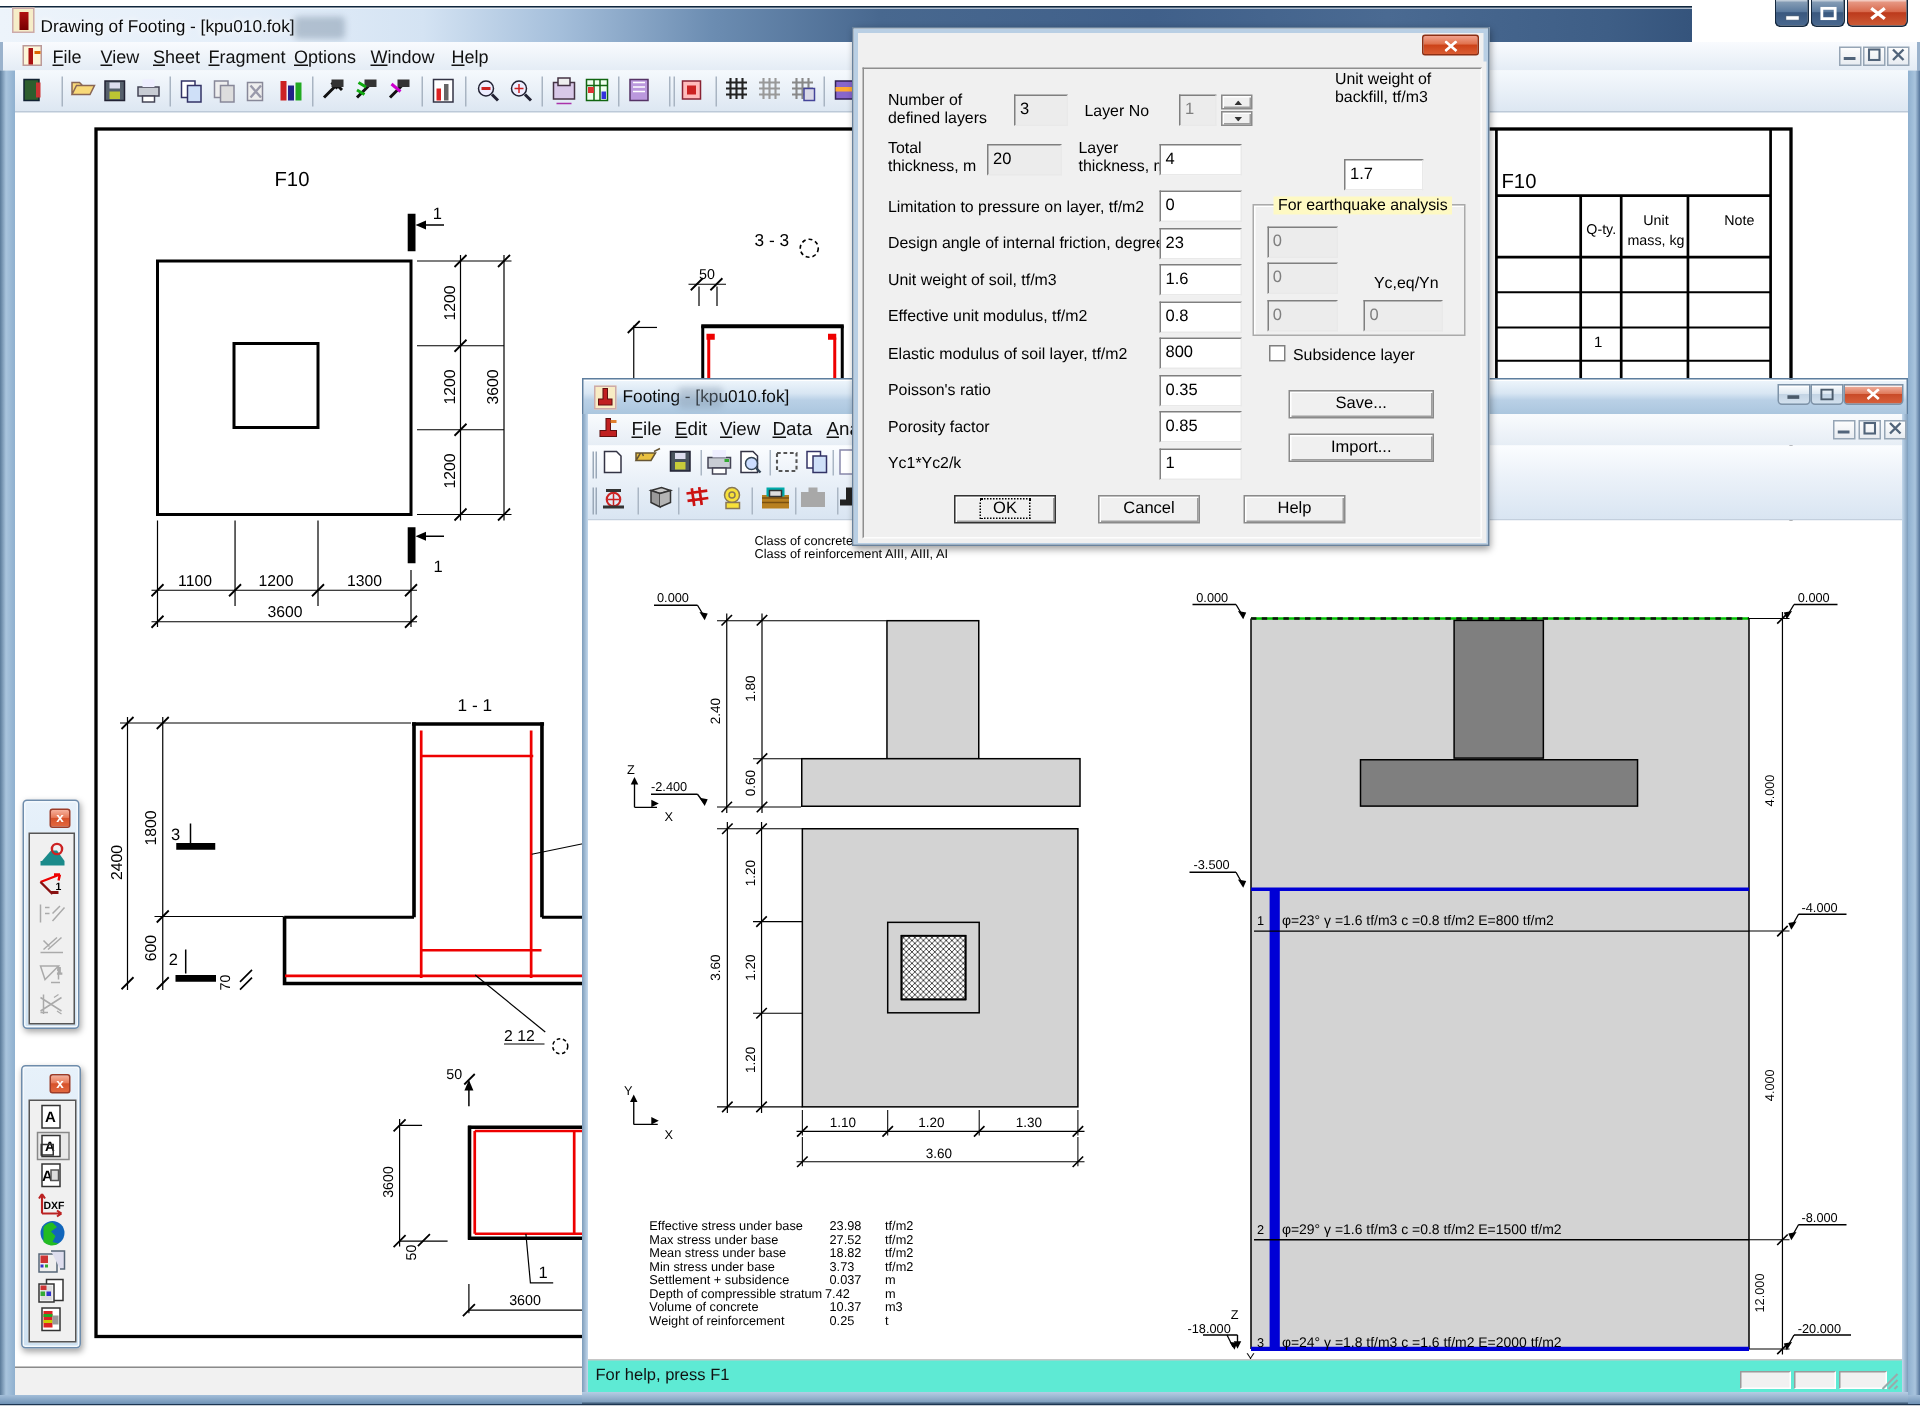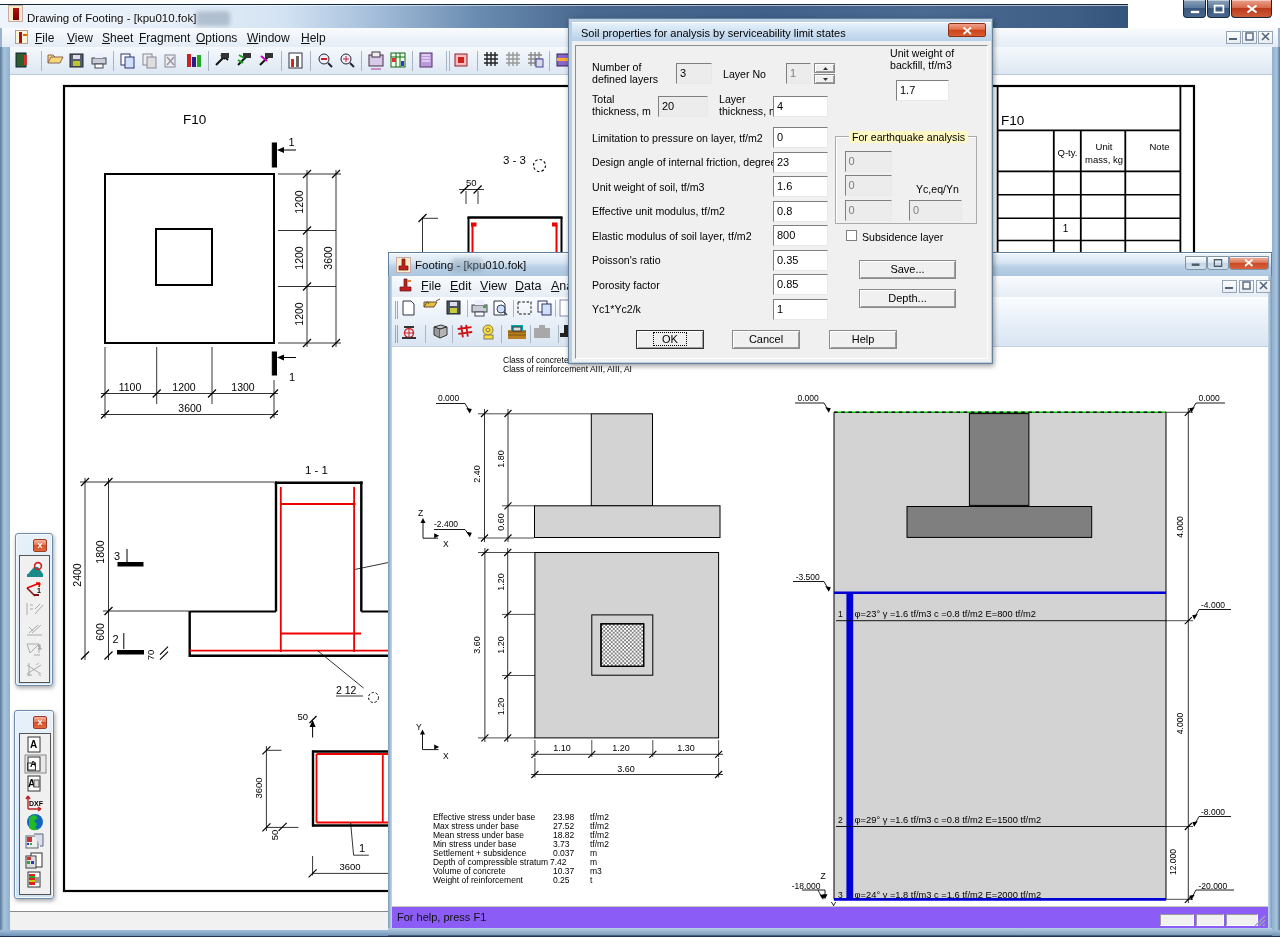--- a/index.html
+++ b/index.html
@@ -39,21 +39,21 @@
 #fwin{left:388px;top:252px;width:884px;height:684px}
 #ftitle{position:absolute;left:0;top:0;width:884px;height:24px;border:1px solid #5e7e9e;border-bottom:none;
 background:linear-gradient(#eff6fc,#d8e6f3 40%,#b9d0e6 60%,#abc6de);box-shadow:inset 0 1px 0 #fff}
 #ftitle .ttl{position:absolute;left:26px;top:6px;font-size:11.5px;color:#0b0b0b}
 #fborderL{position:absolute;left:0;top:24px;width:4px;height:652px;background:linear-gradient(90deg,#7d9cba,#c3d8ec)}
 #fborderR{position:absolute;left:880px;top:24px;width:4px;height:652px;background:linear-gradient(90deg,#c3d8ec,#7d9cba)}
 #fborderB{position:absolute;left:0;top:676px;width:884px;height:8px;background:linear-gradient(#b6cde4,#7e9dbc);border-bottom:1px solid #44607c}
 #fmenu{position:absolute;left:4px;top:24px;width:876px;height:21px;background:linear-gradient(#f9fbfd,#e6edf5)}
 #ftools{position:absolute;left:4px;top:45px;width:876px;height:50px;background:linear-gradient(#fbfdff 0%,#ecf2f9 40%,#d9e5f2 100%);border-bottom:1px solid #c3cfdd}
 #fcontent{position:absolute;left:4px;top:95px;width:876px;height:559px;background:#fff}
-#fstatus{position:absolute;left:4px;top:654px;width:876px;height:22px;background:#8b5cf6;border-top:1px solid #c6c6c6}
+#fstatus{position:absolute;left:4px;top:654px;width:876px;height:22px;background:#5eead4;border-top:1px solid #c6c6c6}
 .pane{position:absolute;top:7px;height:12px;border:1px solid;border-color:#9a9a9a #fff #fff #9a9a9a;background:#f1f1f1}
 
 .fcb{position:absolute;top:3px;height:14px;border:1px solid #7e93a8;border-radius:0 0 3px 3px;box-shadow:inset 0 1px 0 rgba(255,255,255,.8)}
 .fcb.glass{background:linear-gradient(#fafcfe,#dfe9f2 45%,#c3d4e4 50%,#d3e1ee)}
 .fcb.red{background:linear-gradient(#f0b4a4,#e07b5c 45%,#c94b28 50%,#d8603c)}
 
 #dlg{left:568px;top:18px;width:425px;height:346px;background:#f0f0f0;border:1px solid #69829c;box-shadow:0 0 0 3px #b9cfe4 inset, 1px 2px 5px rgba(0,0,0,.4)}
 #dtitle{position:absolute;left:3px;top:3px;width:419px;height:19px;background:linear-gradient(#eaf4fd,#cfe1f2 50%,#b8d0e8);box-shadow:inset 0 1px 0 #fff}
 #dtitle span{position:absolute;left:9px;top:5px;font-size:11px;color:#000}
 #dface{position:absolute;left:3px;top:22px;width:419px;height:321px;background:#f0f0f0}
@@ -629,23 +629,20 @@
 <text x="1201" y="608">-4.000</text>
 <text x="1201" y="814.5">-8.000</text>
 <text x="1198.5" y="888.5">-20.000</text>
 <text transform="translate(1182.5,527) rotate(-90)" text-anchor="middle">4.000</text>
 <text transform="translate(1182.5,723.5) rotate(-90)" text-anchor="middle">4.000</text>
 <text transform="translate(1176,862) rotate(-90)" text-anchor="middle">12.000</text>
 </g>
 </svg>
 
 <div class="a" id="dlg">
-<div id="dtitle">
-      <span>Soil properties for analysis by serviceability limit states</span>
-    </div>
 <div id="dclose"><svg width="9" height="8" style="margin-top:3px">
         <path d="M0.5,0.5 L8,7 M8,0.5 L0.5,7" stroke="#fff" stroke-width="1.8"></path>
       </svg></div>
 <div id="dface"></div>
 <div id="dpanel"></div>
 <div class="lbl" style="left:23px;top:42px">Number of<br>defined layers</div>
 <div class="inp gray" style="left:107px;top:44px;width:36px">3</div>
 <div class="lbl" style="left:154px;top:49px">Layer No</div>
 <div class="inp dim" style="left:217px;top:44px;width:25px">1</div>
 <div class="a" style="left:245px;top:44px;width:21px;height:21px">
@@ -658,21 +655,21 @@
         <svg width="5" height="3" style="position:absolute;left:8px;top:3px">
           <path d="M2.5,3 L5,0 L0,0 z" fill="#333"></path>
         </svg>
       </div>
     </div>
 <div class="lbl" style="left:321px;top:28px">Unit weight of<br>backfill, tf/m3</div>
 <div class="lbl" style="left:23px;top:74px">Total<br>thickness, m</div>
 <div class="inp gray" style="left:89px;top:77px;width:50px">20</div>
 <div class="lbl" style="left:150px;top:74px">Layer<br>thickness, m</div>
 <div class="inp" style="left:204px;top:77px;width:55px">4</div>
-<div class="inp" style="left:327px;top:61px;width:53px">1.7</div>
+<div class="inp" style="left:327px;top:87px;width:53px">1.7</div>
 <div class="lbl" style="left:23px;top:113px">Limitation to pressure on layer, tf/m2</div>
 <div class="inp" style="left:204px;top:108px;width:55px">0</div>
 <div class="lbl" style="left:23px;top:137px">Design angle of internal friction, degree</div>
 <div class="inp" style="left:204px;top:133px;width:55px">23</div>
 <div class="lbl" style="left:23px;top:162px">Unit weight of soil, tf/m3</div>
 <div class="inp" style="left:204px;top:157px;width:55px">1.6</div>
 <div class="lbl" style="left:23px;top:186px">Effective unit modulus, tf/m2</div>
 <div class="inp" style="left:204px;top:182px;width:55px">0.8</div>
 <div class="lbl" style="left:23px;top:211px">Elastic modulus of soil layer, tf/m2</div>
 <div class="inp" style="left:204px;top:206px;width:55px">800</div>
@@ -685,17 +682,17 @@
 <div class="gbox" style="left:266px;top:117px;width:142px;height:88px"></div>
 <div class="lbl" style="left:280px;top:112px;background:#fef9c3;padding:0 3px">For earthquake analysis</div>
 <div class="inp dim" style="left:275.5px;top:131.5px;width:47px">0</div>
 <div class="inp dim" style="left:275.5px;top:156px;width:47px">0</div>
 <div class="inp dim" style="left:275.5px;top:181px;width:47px">0</div>
 <div class="inp dim" style="left:340px;top:181px;width:53px">0</div>
 <div class="lbl" style="left:347px;top:164px">Yc,eq/Yn</div>
 <div class="a" style="left:277px;top:211px;width:11px;height:11px;background:#fff;border:1px solid #7f7f7f"></div>
 <div class="lbl" style="left:293px;top:212px">Subsidence layer</div>
 <div class="btn" style="left:290px;top:241px;width:97px;height:19px;line-height:17px">Save...</div>
-<div class="btn" style="left:290px;top:270px;width:97px;height:19px;line-height:17px">Depth...</div>
+<div class="btn" style="left:290px;top:270px;width:97px;height:19px;line-height:17px">Import...</div>
 <div class="btn" style="left:67px;top:311px;width:68px;height:19px;line-height:17px;border-color:#333;box-shadow:inset 1px 1px 0 #fff,inset -1px -1px 0 #9d9d9d"><span style="outline:1px dotted #000;padding:0 8px">OK</span></div>
 <div class="btn" style="left:163px;top:311px;width:68px;height:19px;line-height:17px">Cancel</div>
 <div class="btn" style="left:260px;top:311px;width:68px;height:19px;line-height:17px">Help</div>
 </div>
 
 </body></html>

